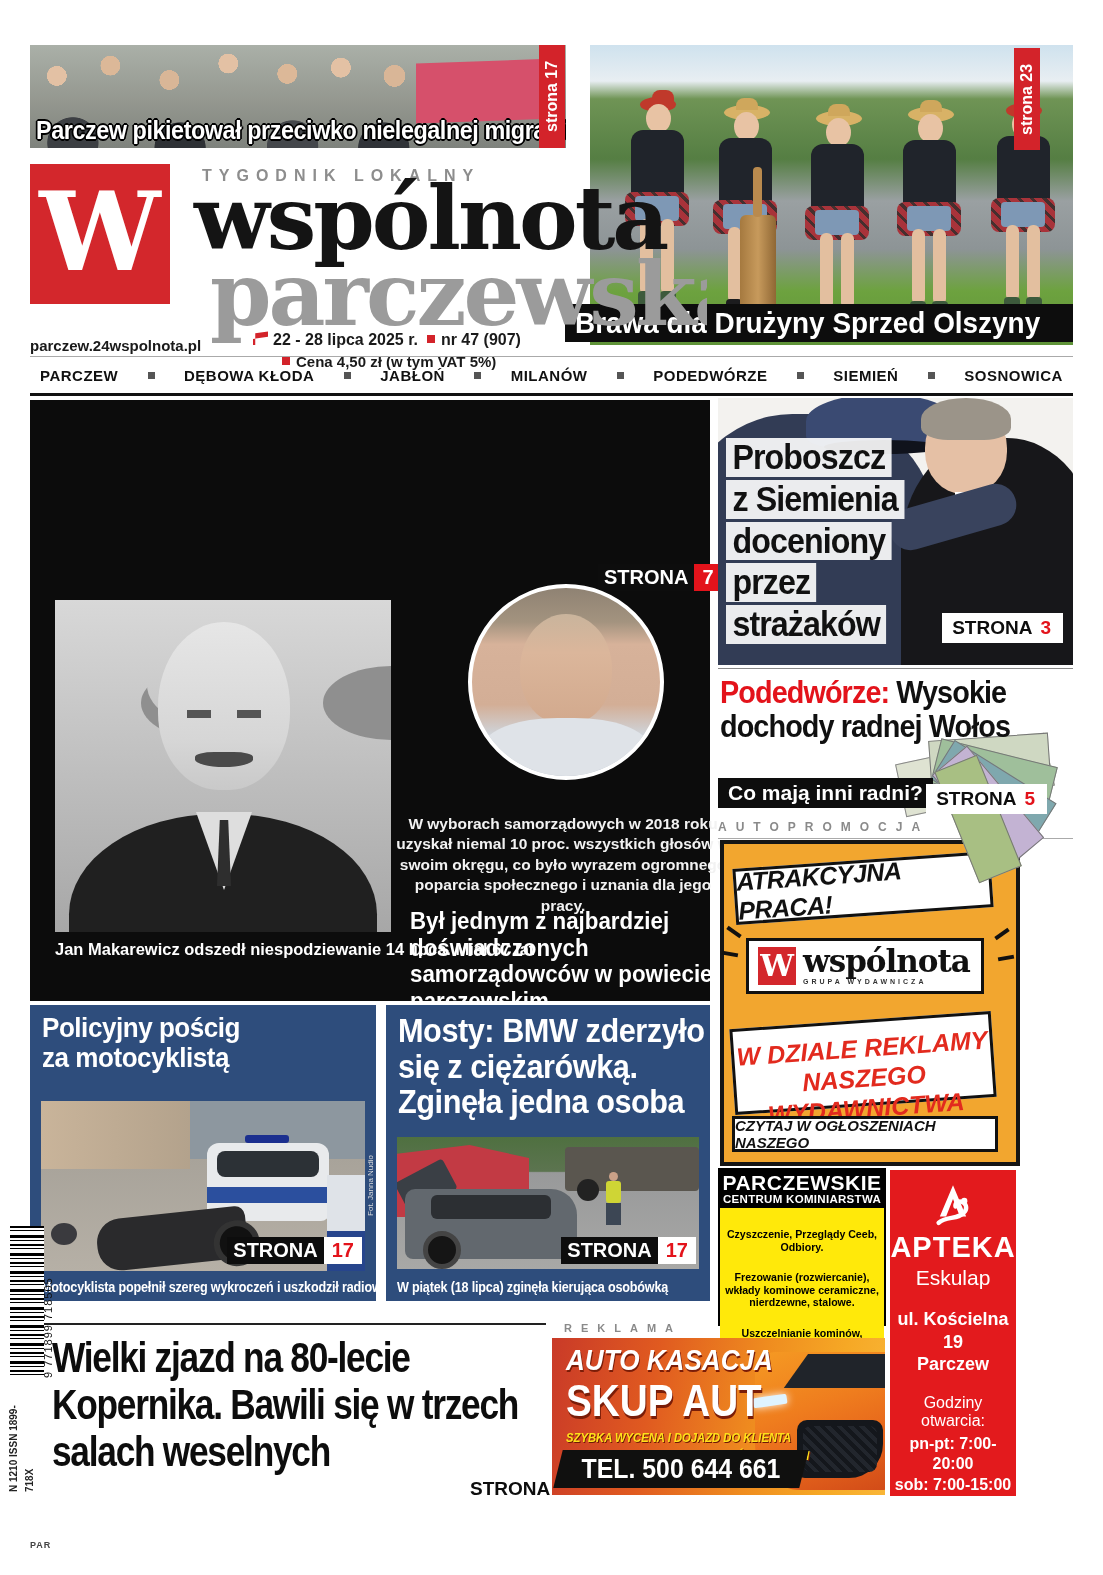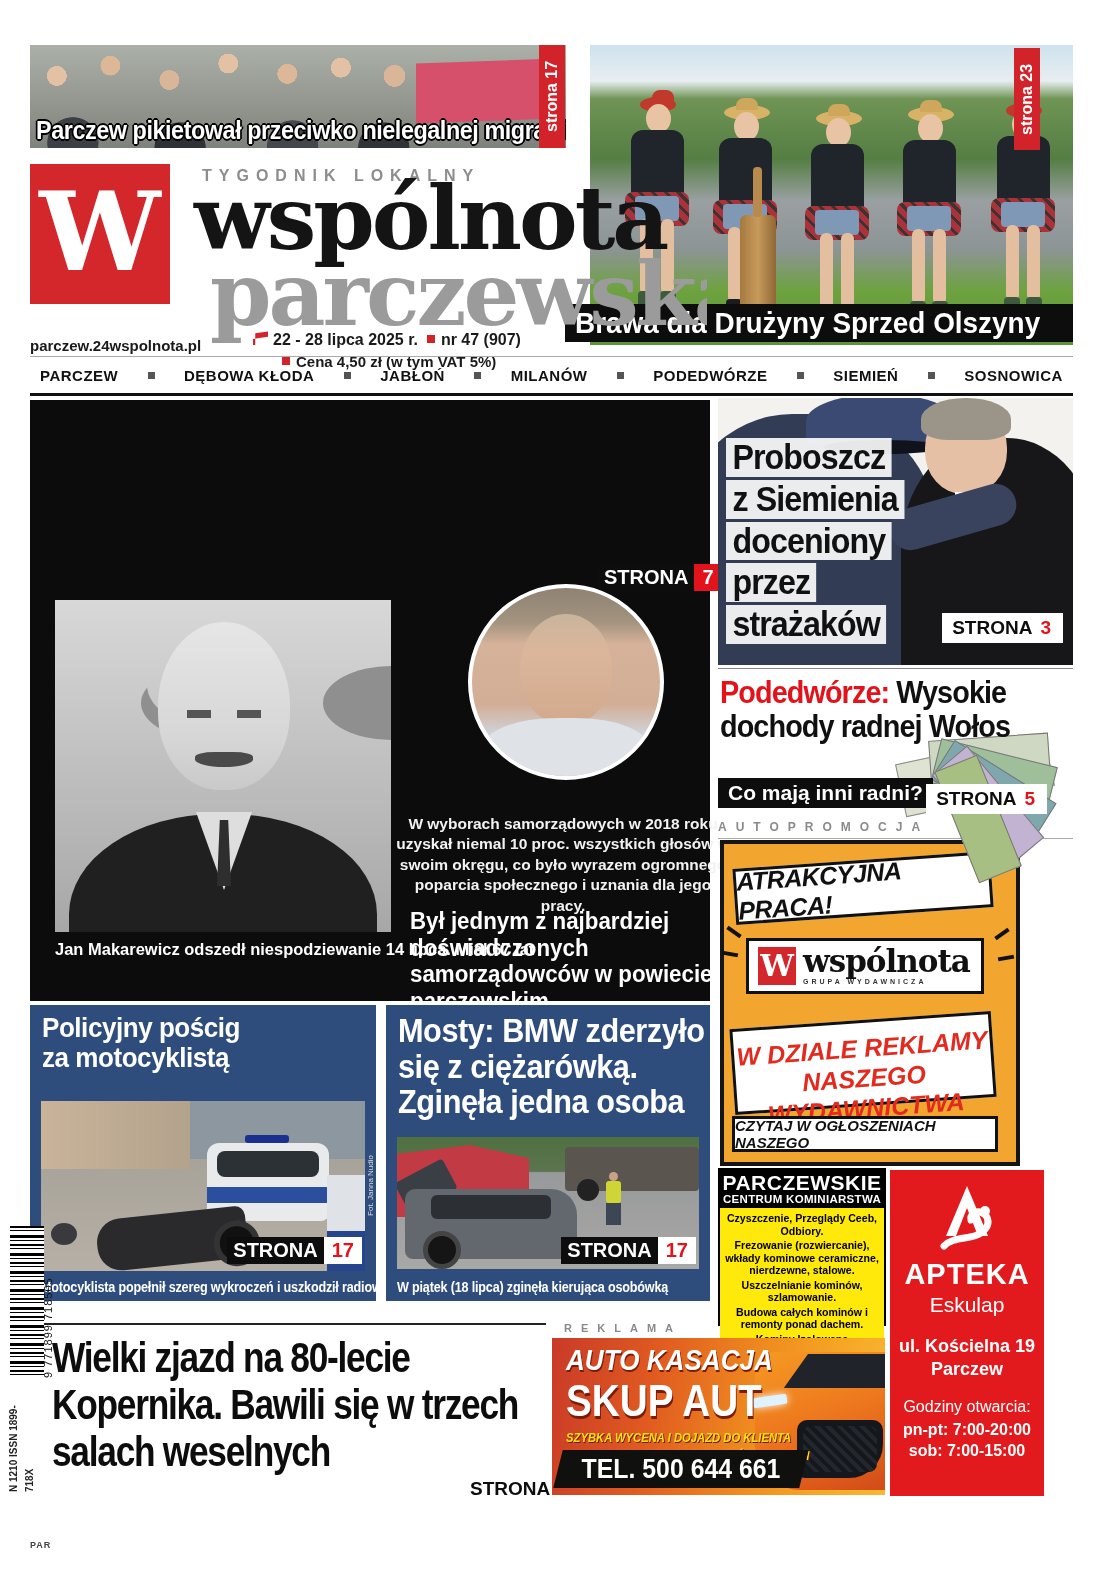--- a/index.html
+++ b/index.html
@@ -227,25 +227,25 @@
   .worker::before{content:"";position:absolute;left:3px;top:-9px;width:9px;height:9px;border-radius:50%;background:#caa188;}
   .worker::after{content:"";position:absolute;left:0;top:22px;width:15px;height:22px;background:#3c4654;}
 
   
   .chim{left:718px;top:1168px;width:168px;height:158px;border:2px solid #000;display:flex;flex-direction:column;box-sizing:border-box;}
   .chim-head{background:#000;color:#fff;text-align:center;padding:2px 0 3px;}
   .chim-head .t1{font-weight:bold;font-size:21px;letter-spacing:.5px;line-height:1;}
   .chim-head .t2{font-weight:bold;font-size:11.5px;letter-spacing:.3px;}
   .chim-body{background:#ffe90a;flex:1;text-align:center;font-weight:bold;font-size:10.6px;
     line-height:1.18;padding:2px 2px;color:#000;}
-  .chim-body p{margin:2px 0;}
+  .chim-body p{margin:18px 0;}
   .chim-foot{background:#000;color:#fff;font-weight:bold;font-size:11.5px;text-align:center;padding:3px 0;}
 
   
-  .apteka{left:890px;top:1170px;width:154px;height:326px;background:#e31a1d;color:#fff;
+  .apteka{left:890px;top:1170px;width:126px;height:326px;background:#e31a1d;color:#fff;
     display:flex;flex-direction:column;align-items:center;text-align:center;}
   .apt-logo{margin-top:14px;}
   .apt-title{font-weight:bold;font-size:29px;letter-spacing:1px;margin-top:2px;}
   .apt-name{font-size:21px;margin-top:2px;}
   .apt-addr{font-weight:bold;font-size:18px;line-height:1.25;margin-top:18px;}
   .apt-hlabel{font-size:16px;margin-top:18px;}
   .apt-hours{font-weight:bold;font-size:16px;line-height:1.3;margin-top:4px;}
 
   
   .bdiv{left:30px;top:1323px;width:516px;height:2px;background:#222;}

